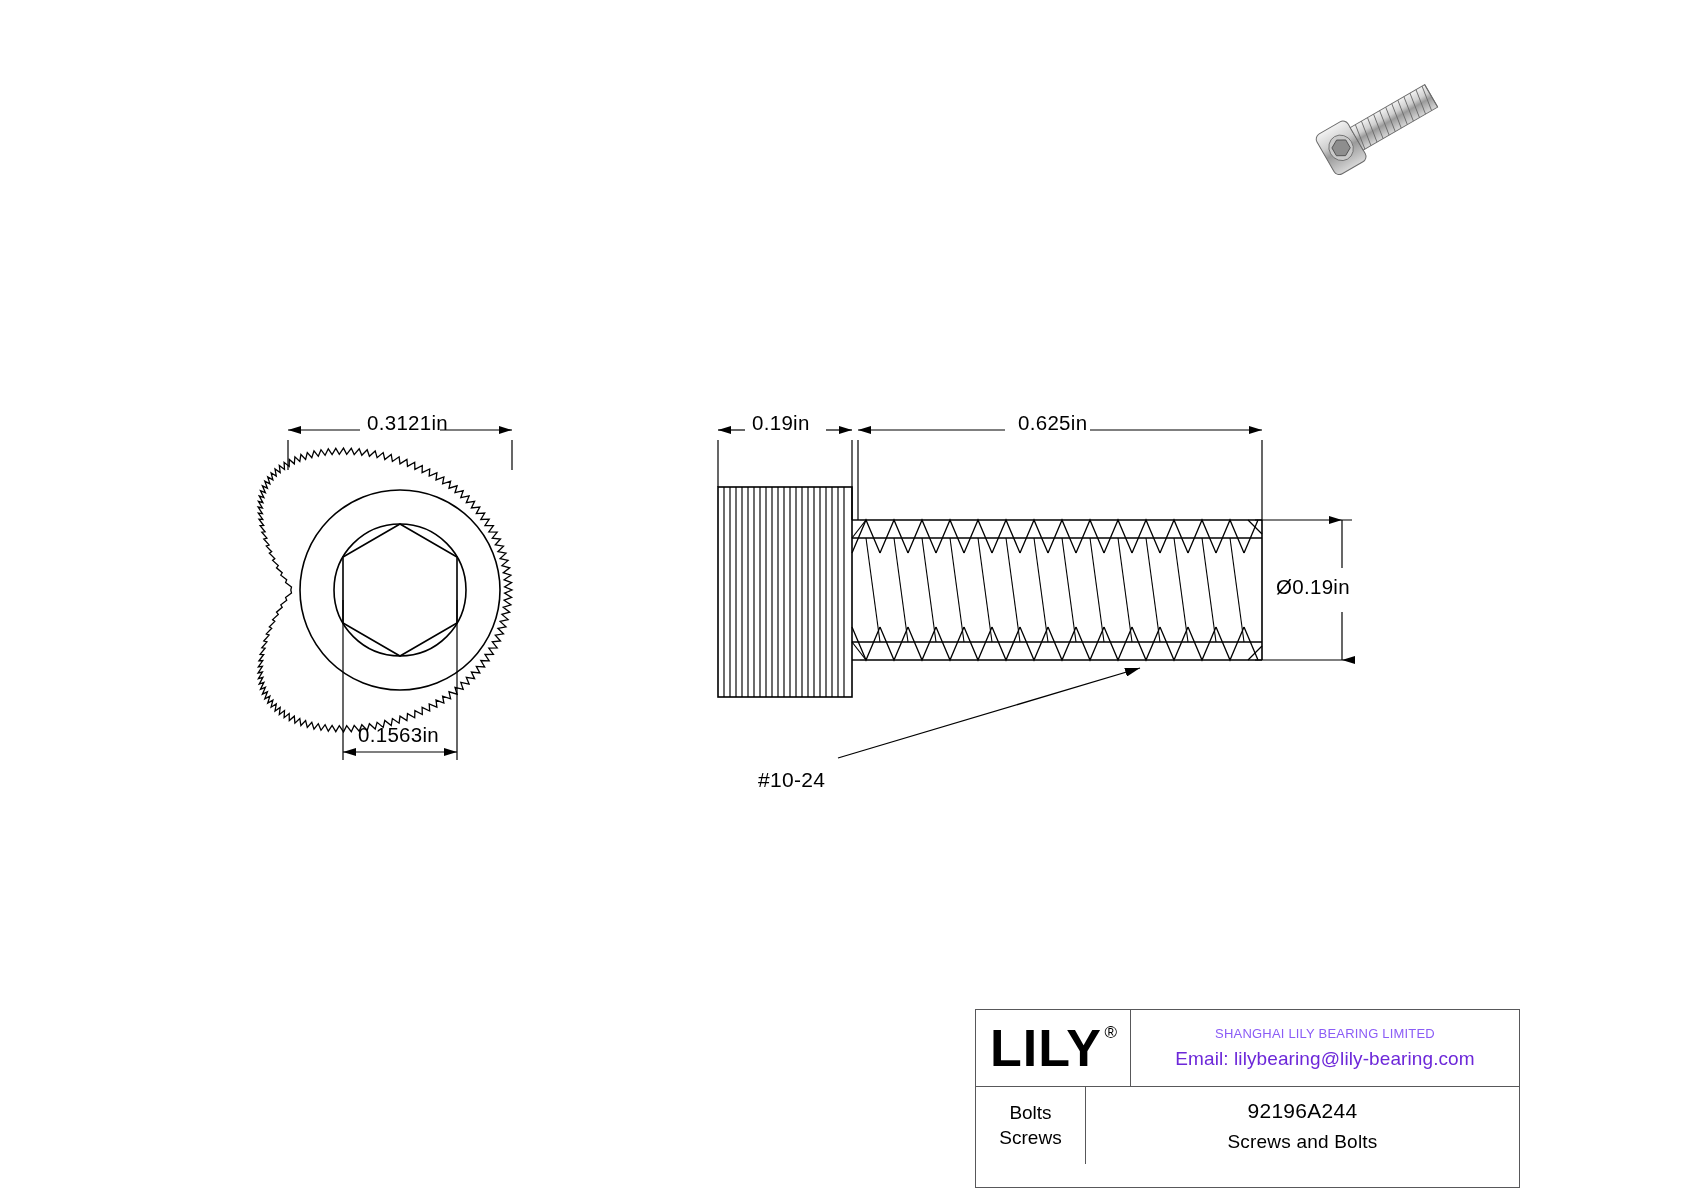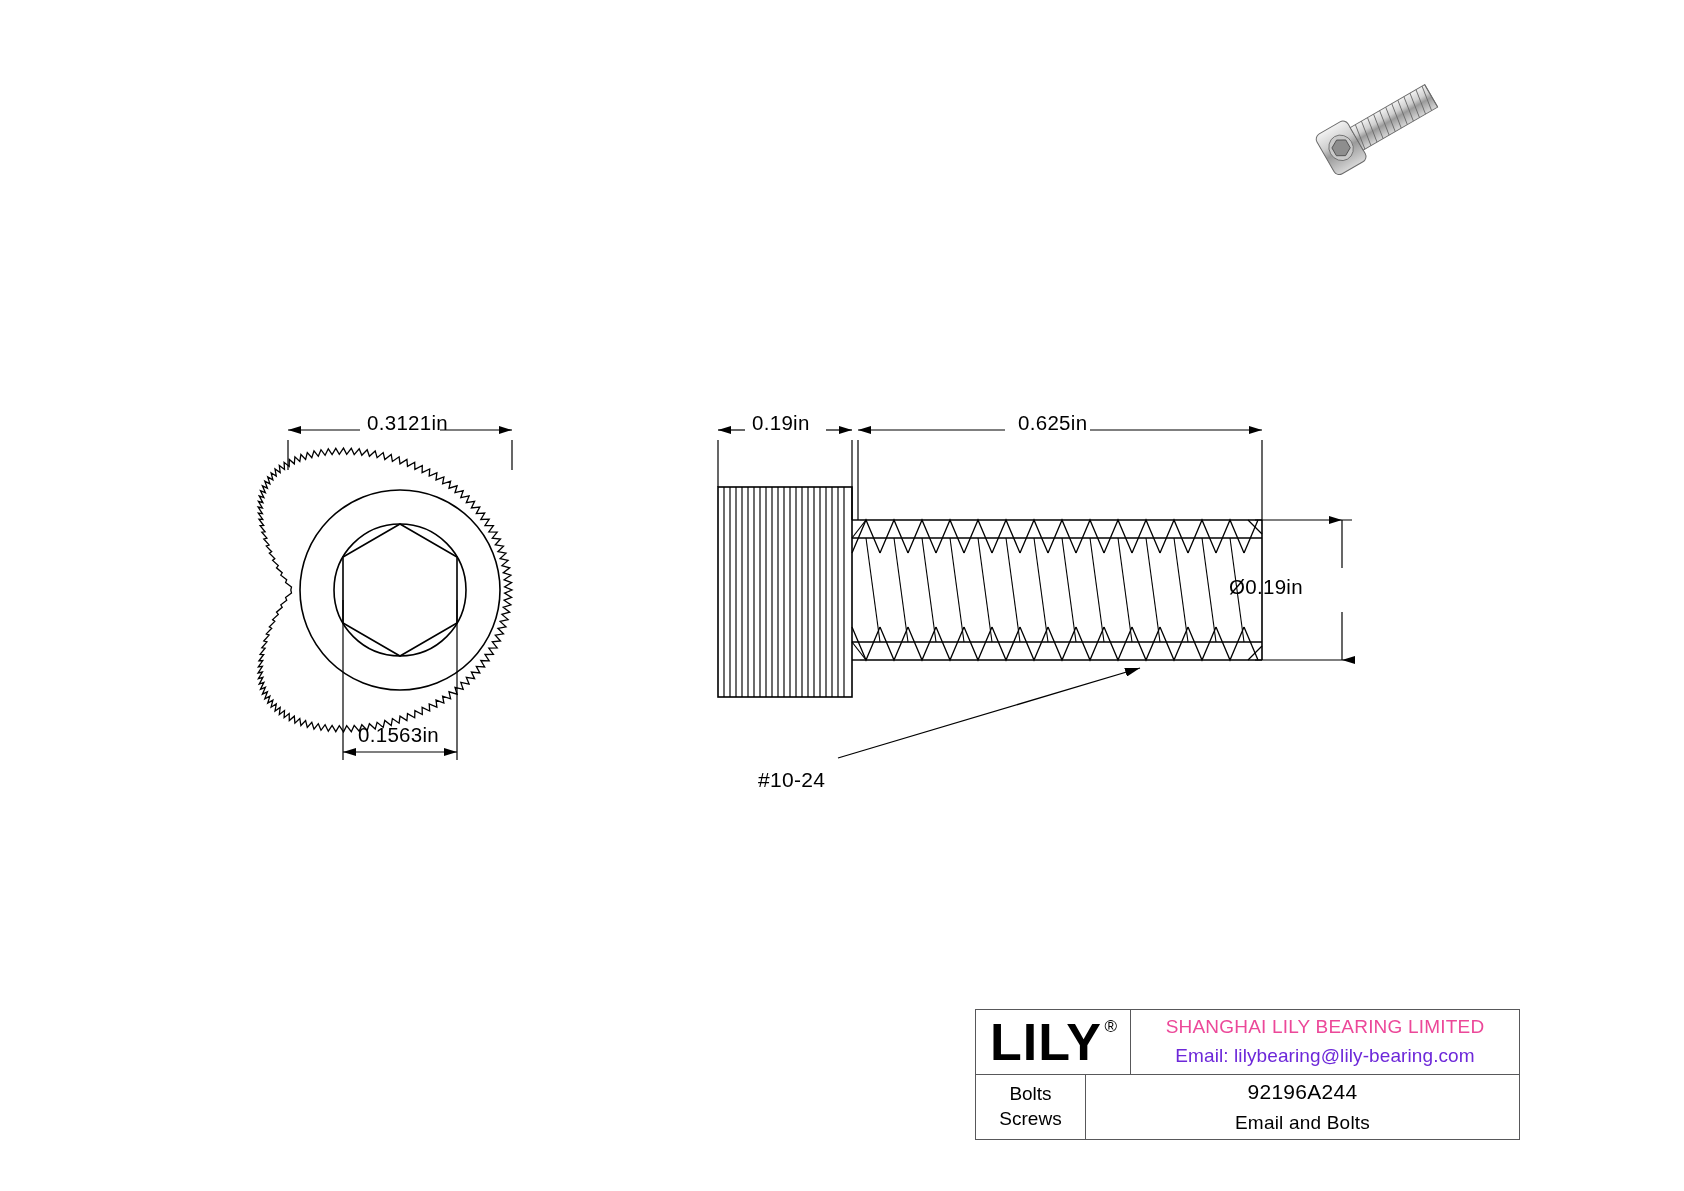--- a/index.html
+++ b/index.html
@@ -25,21 +25,21 @@
     left: 0; top: 0;
     width: 1684px;
     height: 1191px;
   }
   
   #title-block {
     position: absolute;
     left: 975px;
     top: 1009px;
     width: 545px;
-    height: 131px;
+    height: 179px;
     border: 1.6px solid #58585a;
     box-sizing: border-box;
     display: flex;
     flex-direction: column;
     background: #fff;
   }
   .tb-row {
     display: flex;
     flex-direction: row;
   }
@@ -79,22 +79,22 @@
   }
   .tb-company-cell {
     flex: 1;
     display: flex;
     flex-direction: column;
     align-items: center;
     justify-content: center;
     box-sizing: border-box;
   }
   .tb-company-name {
-    font-size: 19px;
-    color: #ec4899;
+    font-size: 13px;
+    color: #8b5cf6;
     letter-spacing: 0.2px;
     white-space: nowrap;
     margin-bottom: 7px;
   }
   .tb-company-email {
     font-size: 19px;
     color: #6d28d9;
     letter-spacing: 0.1px;
     white-space: nowrap;
   }
@@ -135,21 +135,21 @@
     font-family: "Liberation Sans", sans-serif;
     font-size: 20.5px;
     color: #000;
     white-space: nowrap;
     letter-spacing: 0.3px;
   }
   #dim-head-width   { left: 367px; top: 411px; }
   #dim-hex-socket   { left: 358px; top: 723px; }
   #dim-head-height  { left: 752px; top: 411px; }
   #dim-length       { left: 1018px; top: 411px; }
-  #dim-diameter     { left: 1229px; top: 575px; }
+  #dim-diameter     { left: 1276px; top: 575px; }
   #thread-callout   { left: 758px; top: 768px; font-size: 21px; }
 </style>
 </head>
 <body>
 
 <div id="sheet">
 
   <svg class="drawing-svg" viewBox="0 0 1684 1191">
     <defs>
       <marker id="arrIn" markerWidth="14" markerHeight="8" refX="13" refY="4" orient="auto" markerUnits="userSpaceOnUse">
@@ -410,19 +410,19 @@
       </div>
     </div>
 
     <div class="tb-row tb-row-bottom">
       <div class="tb-label-cell">
         <span>Bolts</span>
         <span>Screws</span>
       </div>
       <div class="tb-value-cell">
         <div class="tb-partnumber">92196A244</div>
-        <div class="tb-category">Email and Bolts</div>
+        <div class="tb-category">Screws and Bolts</div>
       </div>
     </div>
 
   </div>
 
 </div>
 
 </body></html>

